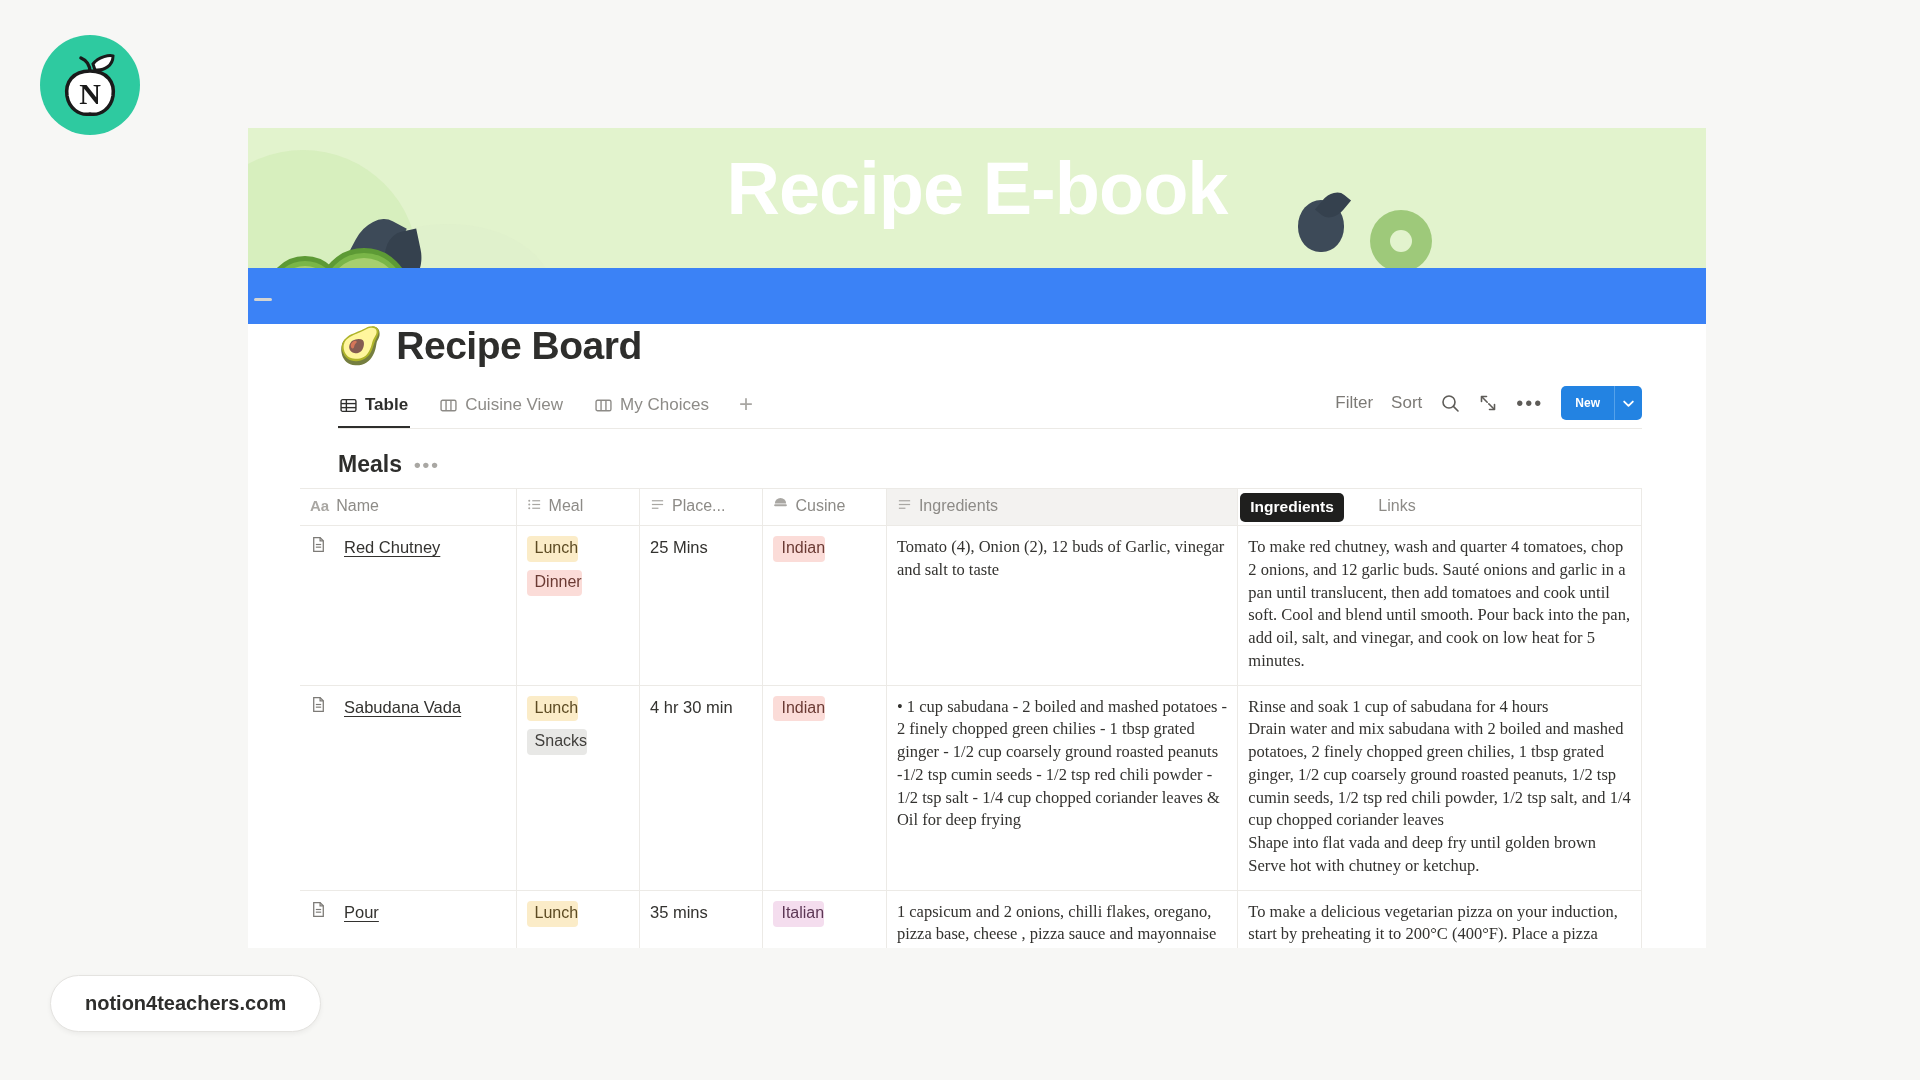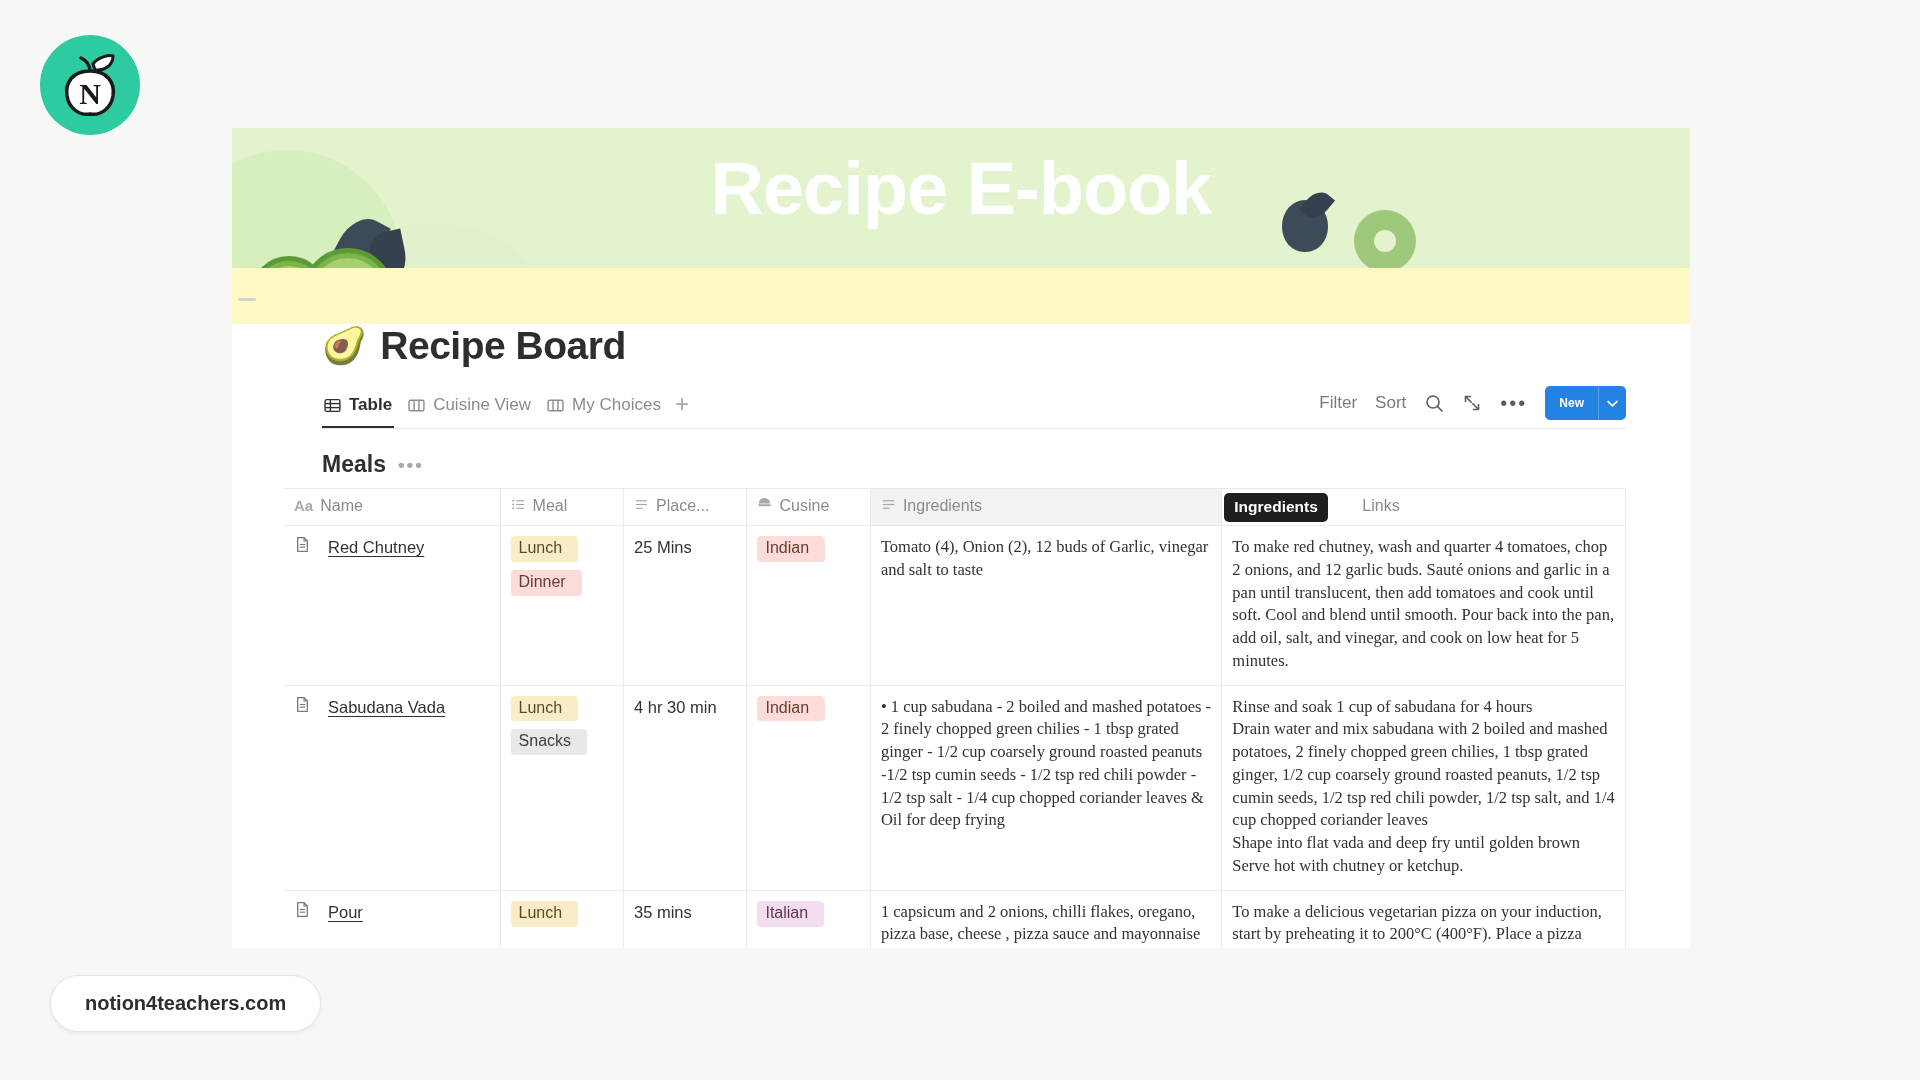--- a/index.html
+++ b/index.html
@@ -15,23 +15,23 @@
   .logo {
     position: absolute; left: 40px; top: 35px;
     width: 100px; height: 100px; border-radius: 50%;
     background: #2ecaa0;
     display: flex; align-items: center; justify-content: center;
   }
   .logo svg { display: block; }
 
   
   .window {
-    position: absolute; left: 232px; top: 128px;
+    position: absolute; left: 248px; top: 128px;
     width: 1458px; height: 820px;
-    background: #fef9c3;
+    background: #3b82f6;
     overflow: hidden;
   }
 
   
   .ghost-col {
     position: absolute; left: 0px; top: 0px; width: 42px; height: 820px;
     overflow: hidden; z-index: 0;
   }
   .ghost-line {
     position: absolute; left: 6px; height: 3px; border-radius: 2px;
@@ -99,21 +99,21 @@
   }
   .page-title .emoji { font-size: 36px; line-height: 1; }
 
   
   .view-bar {
     display: flex; align-items: flex-end; justify-content: space-between;
     margin-top: 18px; margin-left: 38px;
     border-bottom: 1px solid #eceae6;
     padding-bottom: 0;
   }
-  .tabs { display: flex; align-items: center; gap: 12px; justify-content: space-between; }
+  .tabs { display: flex; align-items: center; gap: 28px; justify-content: space-between; }
   .tab {
     display: flex; align-items: center; gap: 8px;
     font-size: 17px; color: #8d8b87;
     padding: 6px 2px 11px 2px;
     border-bottom: 2px solid transparent;
     cursor: pointer; white-space: nowrap;
   }
   .tab.active { color: #2e2e2c; font-weight: bold; border-bottom-color: #2e2e2c; }
   .tab .ico { display: flex; }
   .tab-add { color: #a9a7a3; font-size: 24px; padding-bottom: 10px; cursor: pointer; line-height: 1; }
@@ -162,21 +162,21 @@
   th .hcell { display: flex; align-items: flex-start; gap: 7px; }
   th .aa { font-size: 15px; color: #a9a7a3; font-weight: bold; }
 
   table.db td { padding: 10px 10px 12px 10px; font-size: 16.5px; color: #33322f; line-height: 1.38; }
   td.name-cell { padding-left: 34px; }
   .name-wrap { display: flex; align-items: center; gap: 17px; }
   .name-txt { text-decoration: underline; text-underline-offset: 3px; color: #33322f; }
 
   .tagwrap { display: flex; flex-direction: column; align-items: flex-start; gap: 8px; }
   .tag {
-    display: inline-block; padding: 2px 16px 3px 8px;
+    display: inline-block; padding: 2px 0 3px 8px;
     border-radius: 4px; font-size: 16px; line-height: 1.3; white-space: nowrap; text-align: right;
   }
 
   .clip { overflow: hidden; font-family: Liberation Serif, serif; }
 
   
   .tooltip {
     position: absolute; z-index: 30;
     background: #1f1f1e; color: #fff;
     font-size: 15.5px; font-weight: bold;

